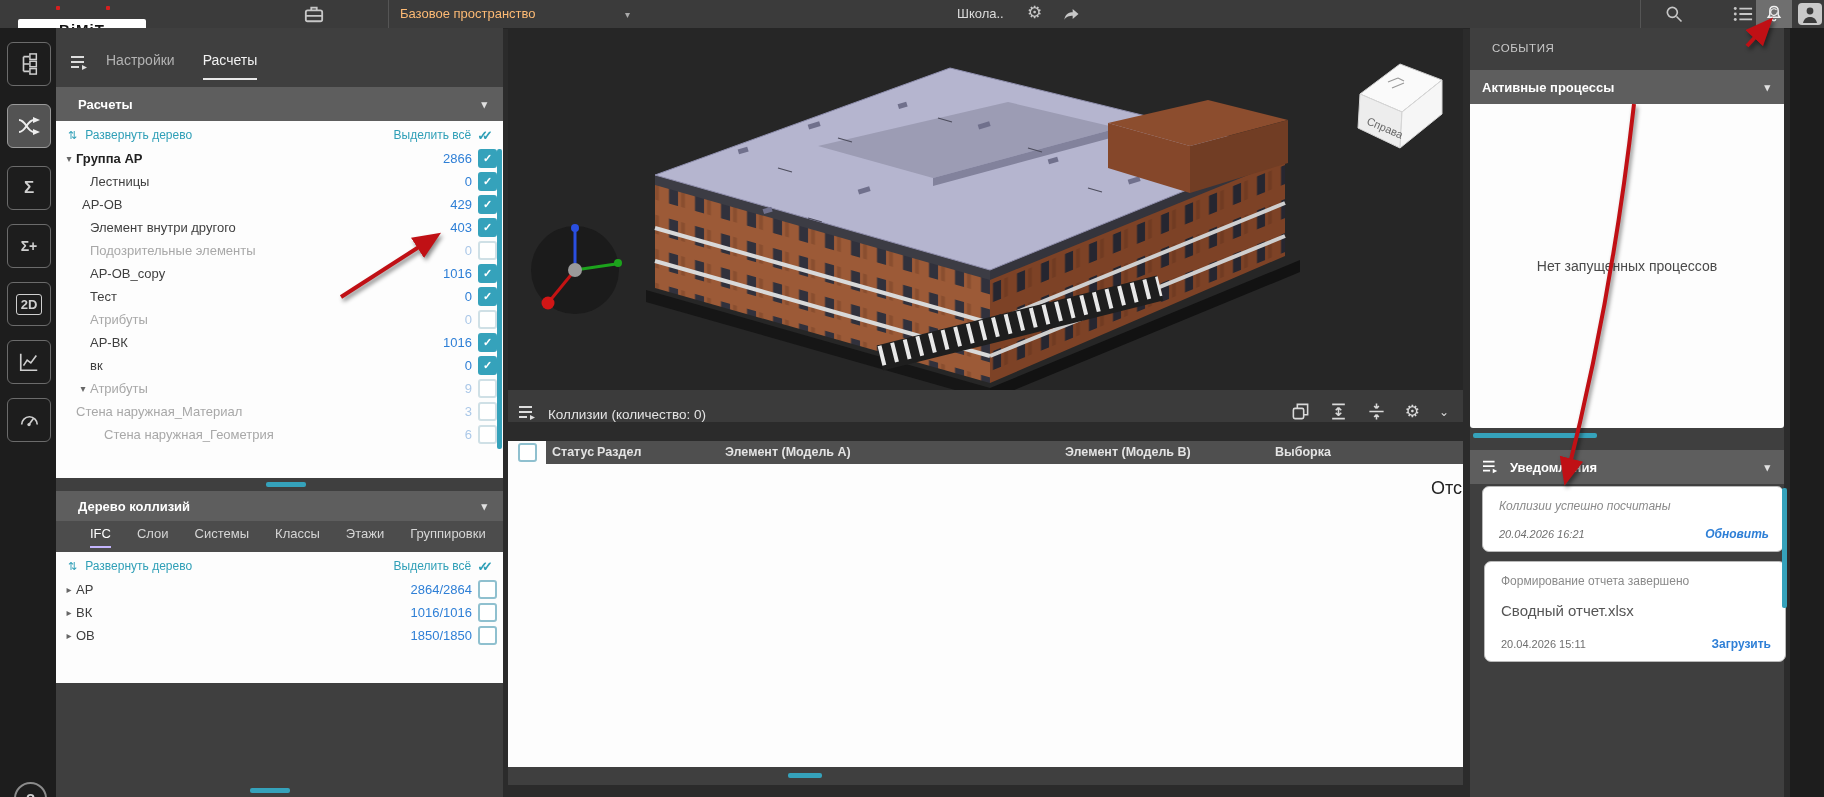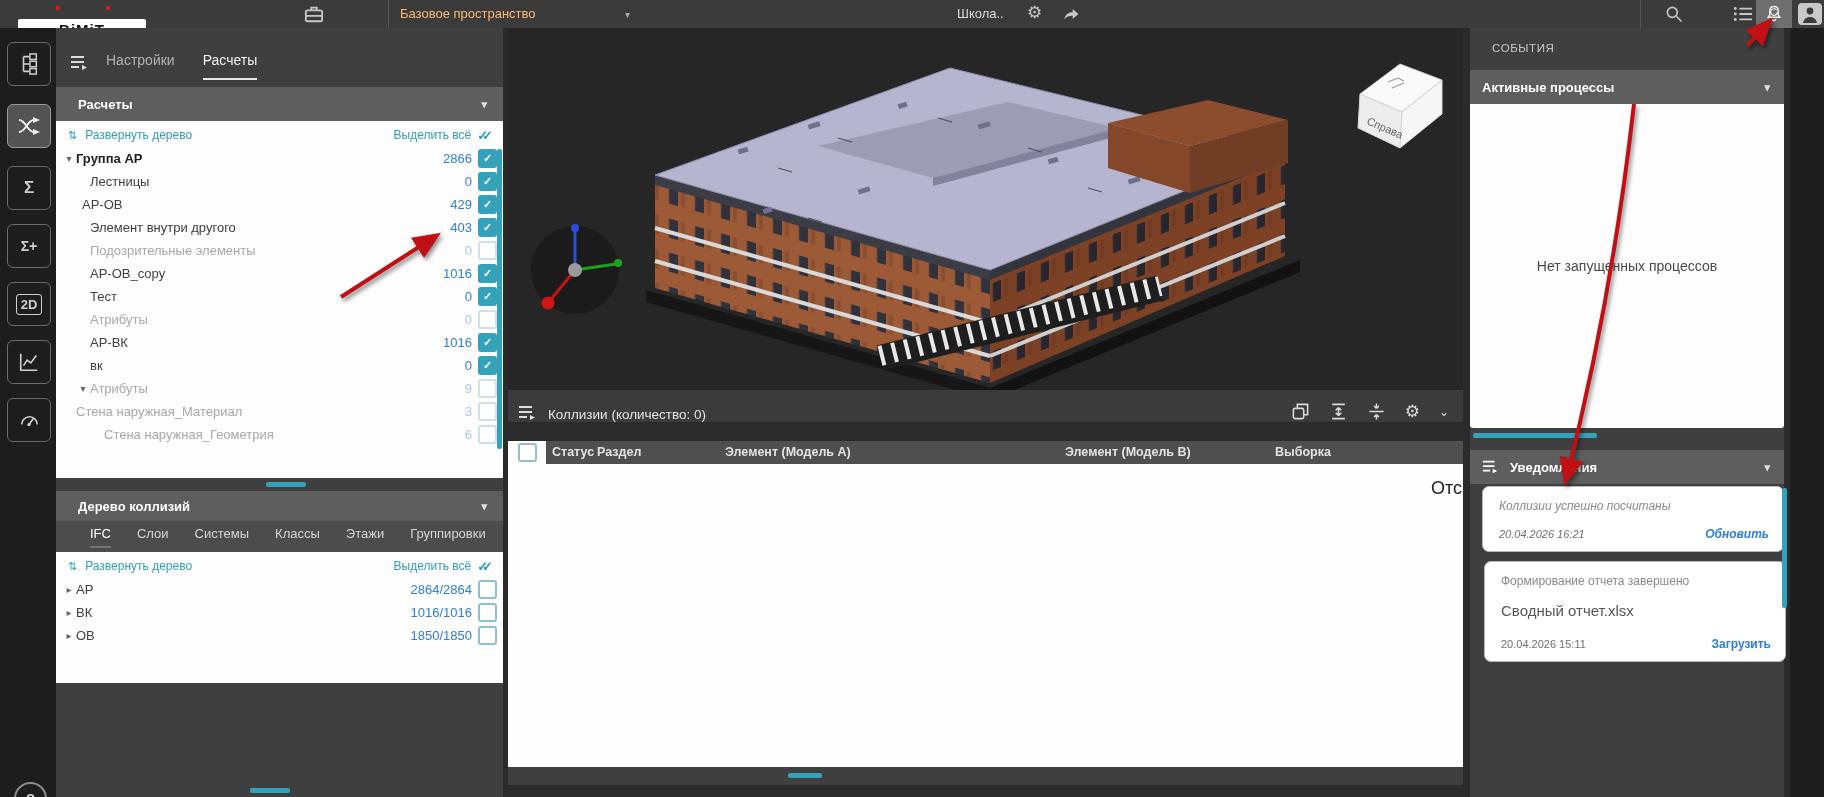--- a/index.html
+++ b/index.html
@@ -48,21 +48,21 @@
   .cb{width:15px;height:15px;border:2px solid #8fc0cf;border-radius:3px;background:#fff;flex:0 0 15px;
       display:flex;align-items:center;justify-content:center;}
   .cb.on{background:#35a2bb;border-color:#35a2bb;color:#fff;font-size:11px;font-weight:bold;}
   .cb.on::after{content:"✓";}
   .trow.disabled .cb{border-color:#cfe0e6;}
   .vscroll{width:5px;background:#35a2bb;border-radius:2px;}
   .handle{height:5px;background:#35a2bb;border-radius:2px;}
   .ttabs{left:0;width:447px;height:31px;background:#4c4c4c;display:flex;align-items:flex-start;
          gap:26px;padding:5px 0 0 34px;box-sizing:border-box;font-size:13px;color:#d6d6d6;}
   .ttab{padding-bottom:5px;}
-  .ttab.active{color:#fff;border-bottom:2px solid #737373;}
+  .ttab.active{color:#fff;border-bottom:2px solid #c4b5fd;}
   
   .viewport{left:508px;top:28px;width:955px;height:369px;background:#262626;overflow:hidden;}
   .cstrip{left:508px;top:397px;width:955px;height:12px;background:#3f3f3f;}
   .ctitle{left:508px;top:390px;width:955px;height:32px;background:#3b3b3b;display:flex;align-items:flex-end;color:#e4e4e4;}
   .ctitle .t{font-size:13.5px;margin-left:10px;}
   .cticons{position:absolute;right:14px;display:flex;gap:19px;align-items:center;color:#d9d9d9;}
   .colhdr{left:508px;top:441px;width:955px;height:23px;background:#4f4f4f;font-size:12.5px;font-weight:bold;color:#e3e3e3;}
   .colhdr .cbcell{position:absolute;left:0;top:0;width:38px;height:23px;background:#fdfdfd;
                   display:flex;align-items:center;justify-content:center;}
   .colname{position:absolute;top:4px;white-space:nowrap;}

